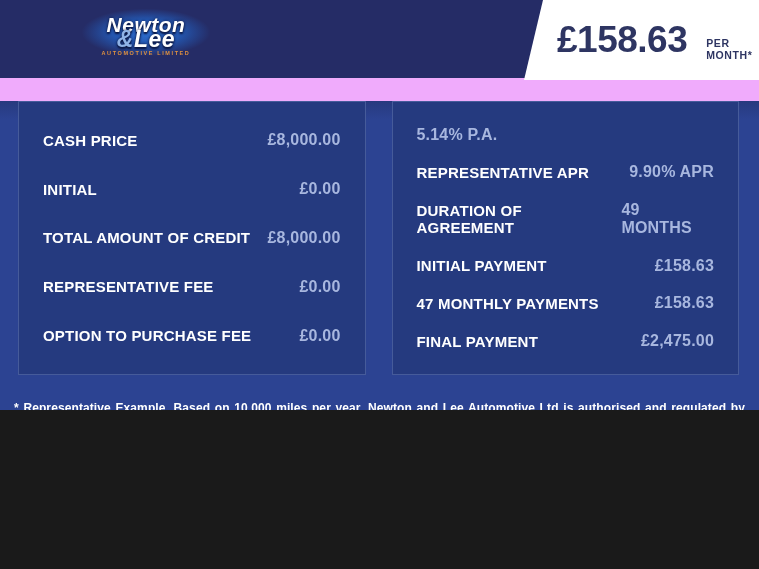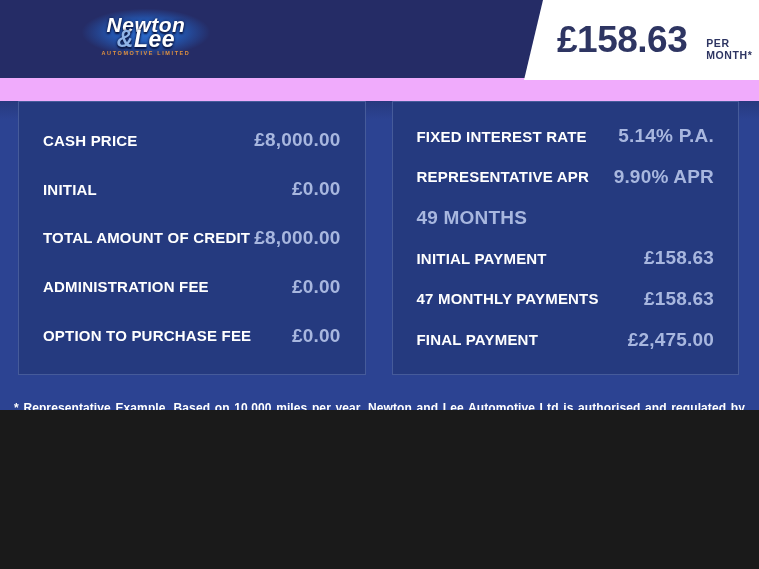--- a/index.html
+++ b/index.html
@@ -53,21 +53,21 @@
   .panels{
     display:flex;gap:26px;margin:23px 20px 0 18px;
   }
   .panel{
     flex:1;height:274px;box-sizing:border-box;
     background:#253a7f;border:1px solid rgba(150,170,220,0.30);
     padding:14px 24px;display:flex;flex-direction:column;justify-content:space-around;
   }
   .row{display:flex;justify-content:space-between;align-items:center;}
   .row-label{font-size:15px;font-weight:bold;color:#ffffff;letter-spacing:0.2px;}
-  .row-value{font-size:19px;font-weight:bold;color:#a8b7df;letter-spacing:0.2px;}
+  .row-value{font-size:16px;font-weight:bold;color:#a8b7df;letter-spacing:0.2px;}
   
   .disclaimer{
     margin:27px 14px 0 14px;
     font-size:12px;line-height:12.2px;font-weight:bold;color:#ffffff;
     text-align:justify;letter-spacing:0.1px;
   }
 </style>
 </head>
 <body>
 
@@ -95,38 +95,38 @@
           </div>
           <div class="row">
             <span class="row-label">INITIAL</span>
             <span class="row-value">£0.00</span>
           </div>
           <div class="row">
             <span class="row-label">TOTAL AMOUNT OF CREDIT</span>
             <span class="row-value">£8,000.00</span>
           </div>
           <div class="row">
-            <span class="row-label">ADMINISTRATION FEE</span>
+            <span class="row-label">REPRESENTATIVE FEE</span>
             <span class="row-value">£0.00</span>
           </div>
           <div class="row">
             <span class="row-label">OPTION TO PURCHASE FEE</span>
             <span class="row-value">£0.00</span>
           </div>
         </div>
       <div class="panel">
           <div class="row">
-            <span class="row-label">FIXED INTEREST RATE</span>
             <span class="row-value">5.14% P.A.</span>
           </div>
           <div class="row">
             <span class="row-label">REPRESENTATIVE APR</span>
             <span class="row-value">9.90% APR</span>
           </div>
           <div class="row">
+            <span class="row-label">DURATION OF AGREEMENT</span>
             <span class="row-value">49 MONTHS</span>
           </div>
           <div class="row">
             <span class="row-label">INITIAL PAYMENT</span>
             <span class="row-value">£158.63</span>
           </div>
           <div class="row">
             <span class="row-label">47 MONTHLY PAYMENTS</span>
             <span class="row-value">£158.63</span>
           </div>

